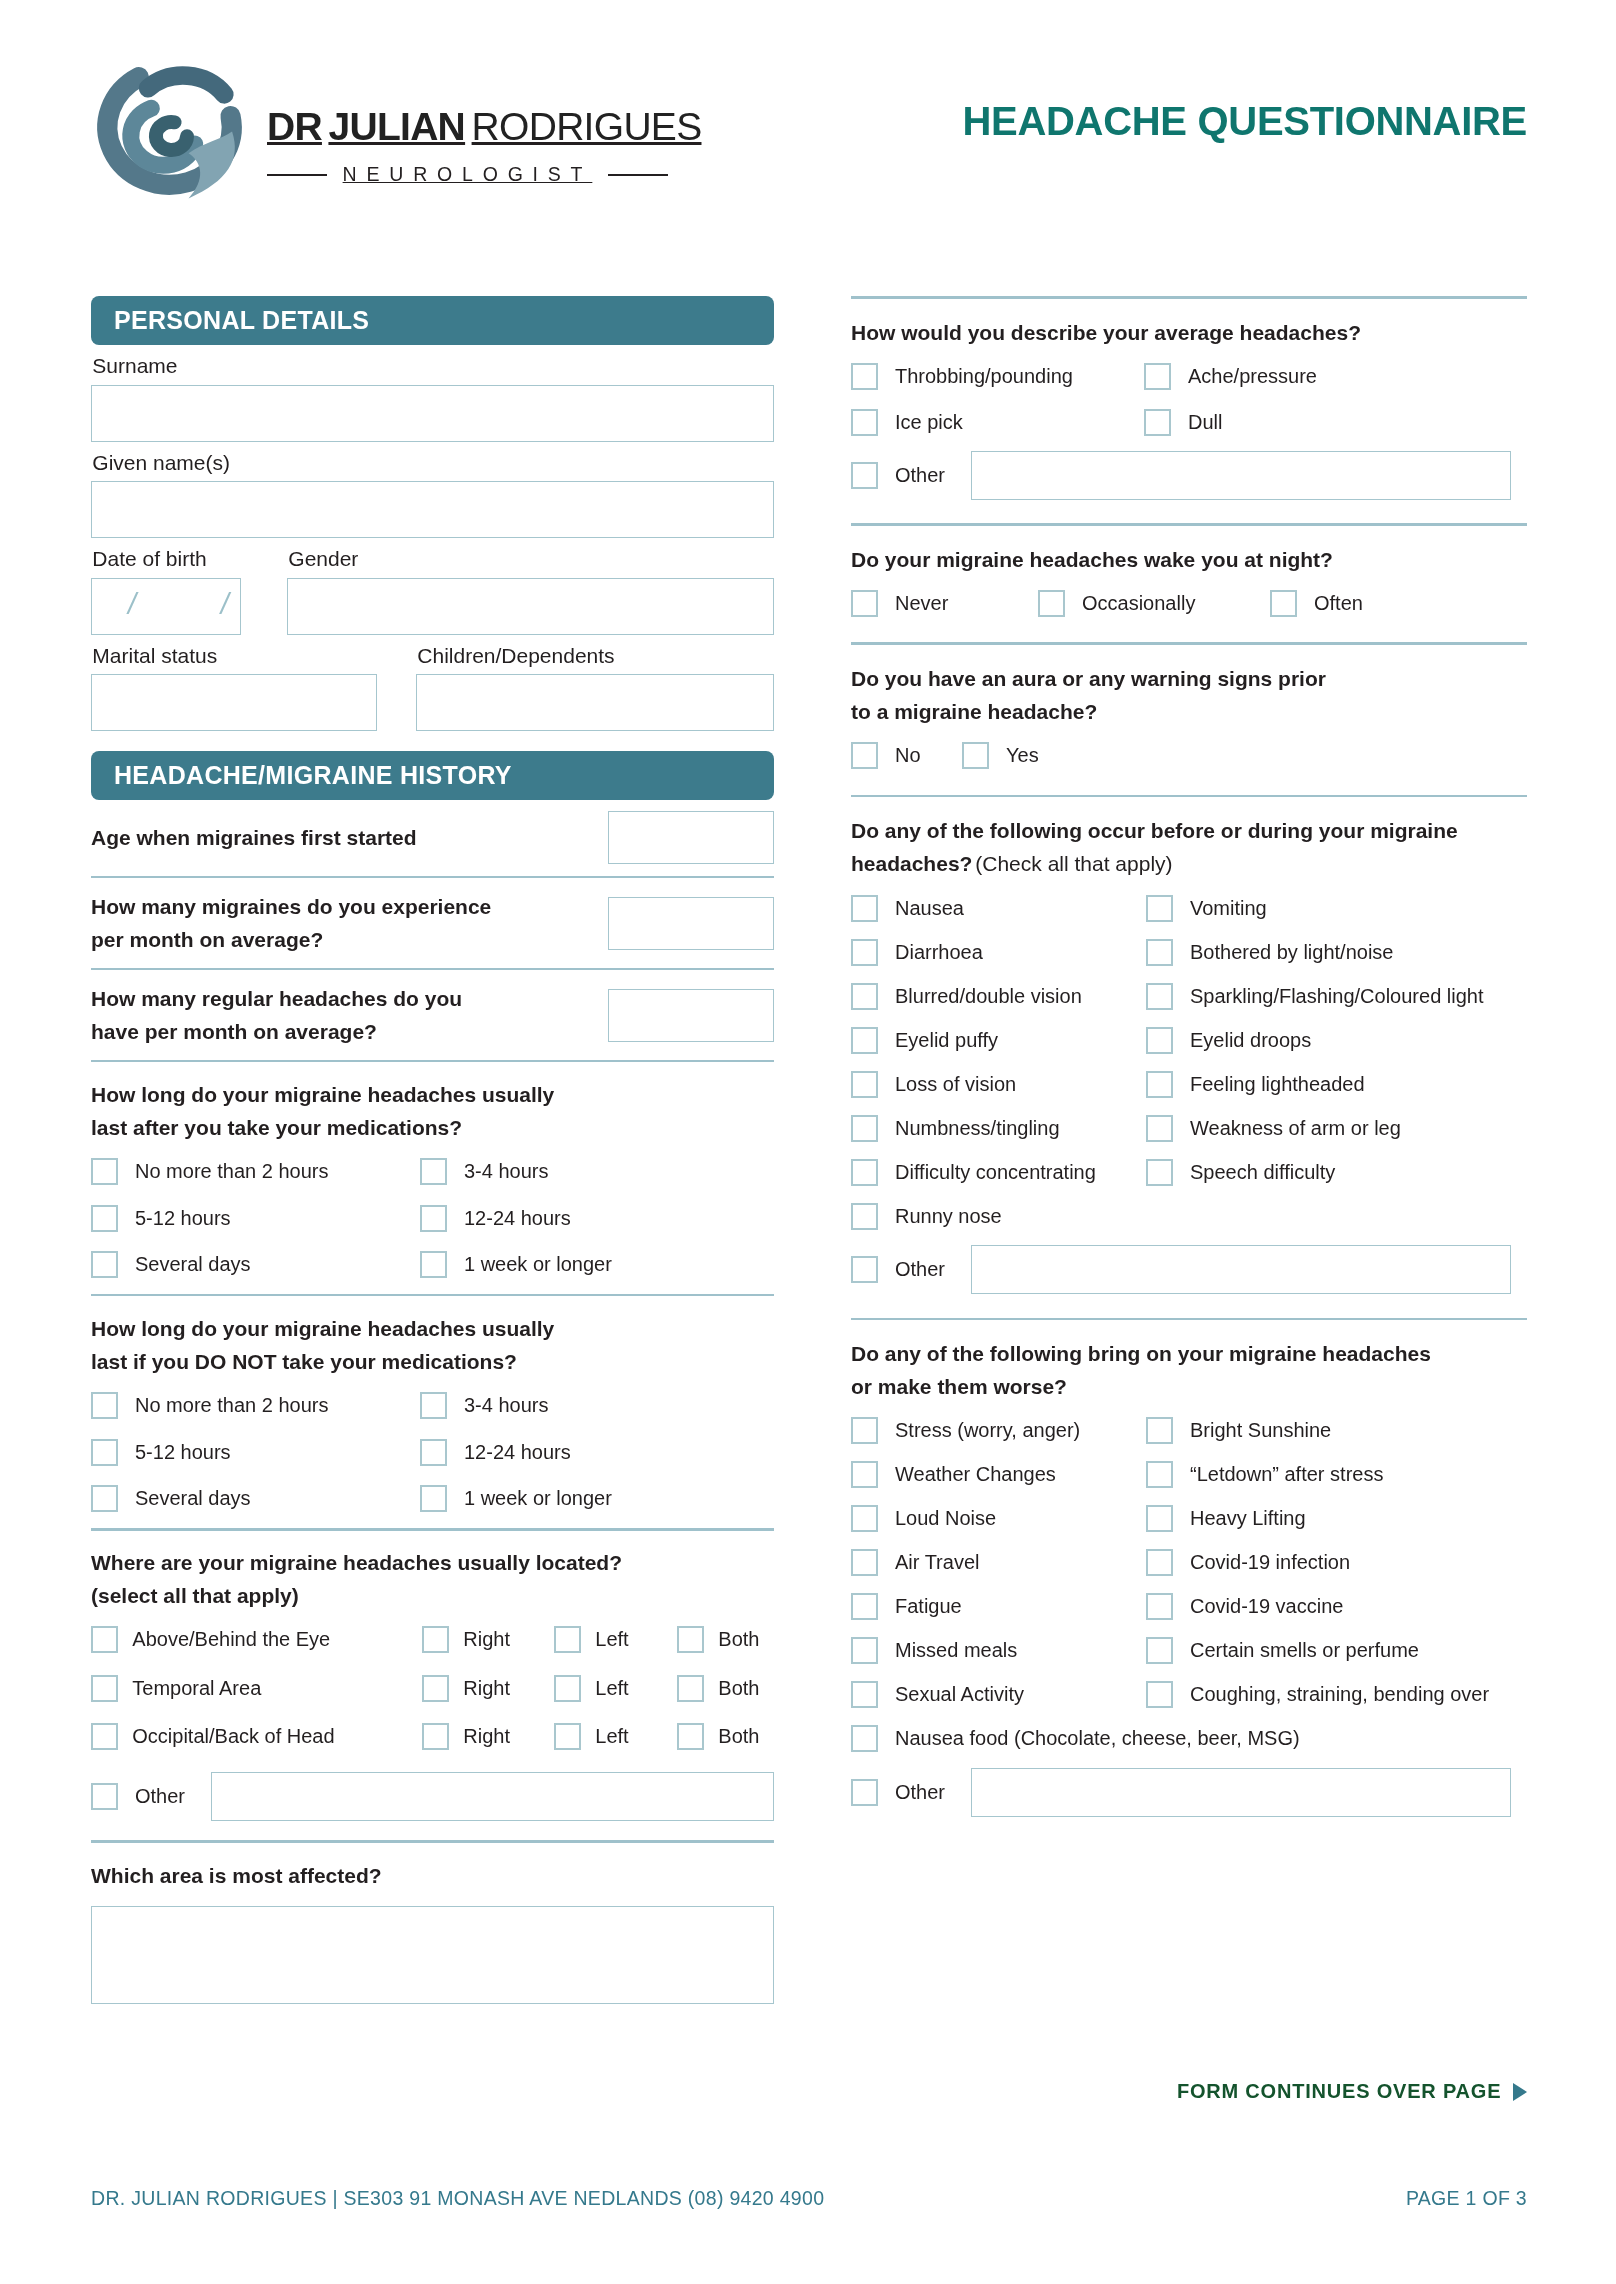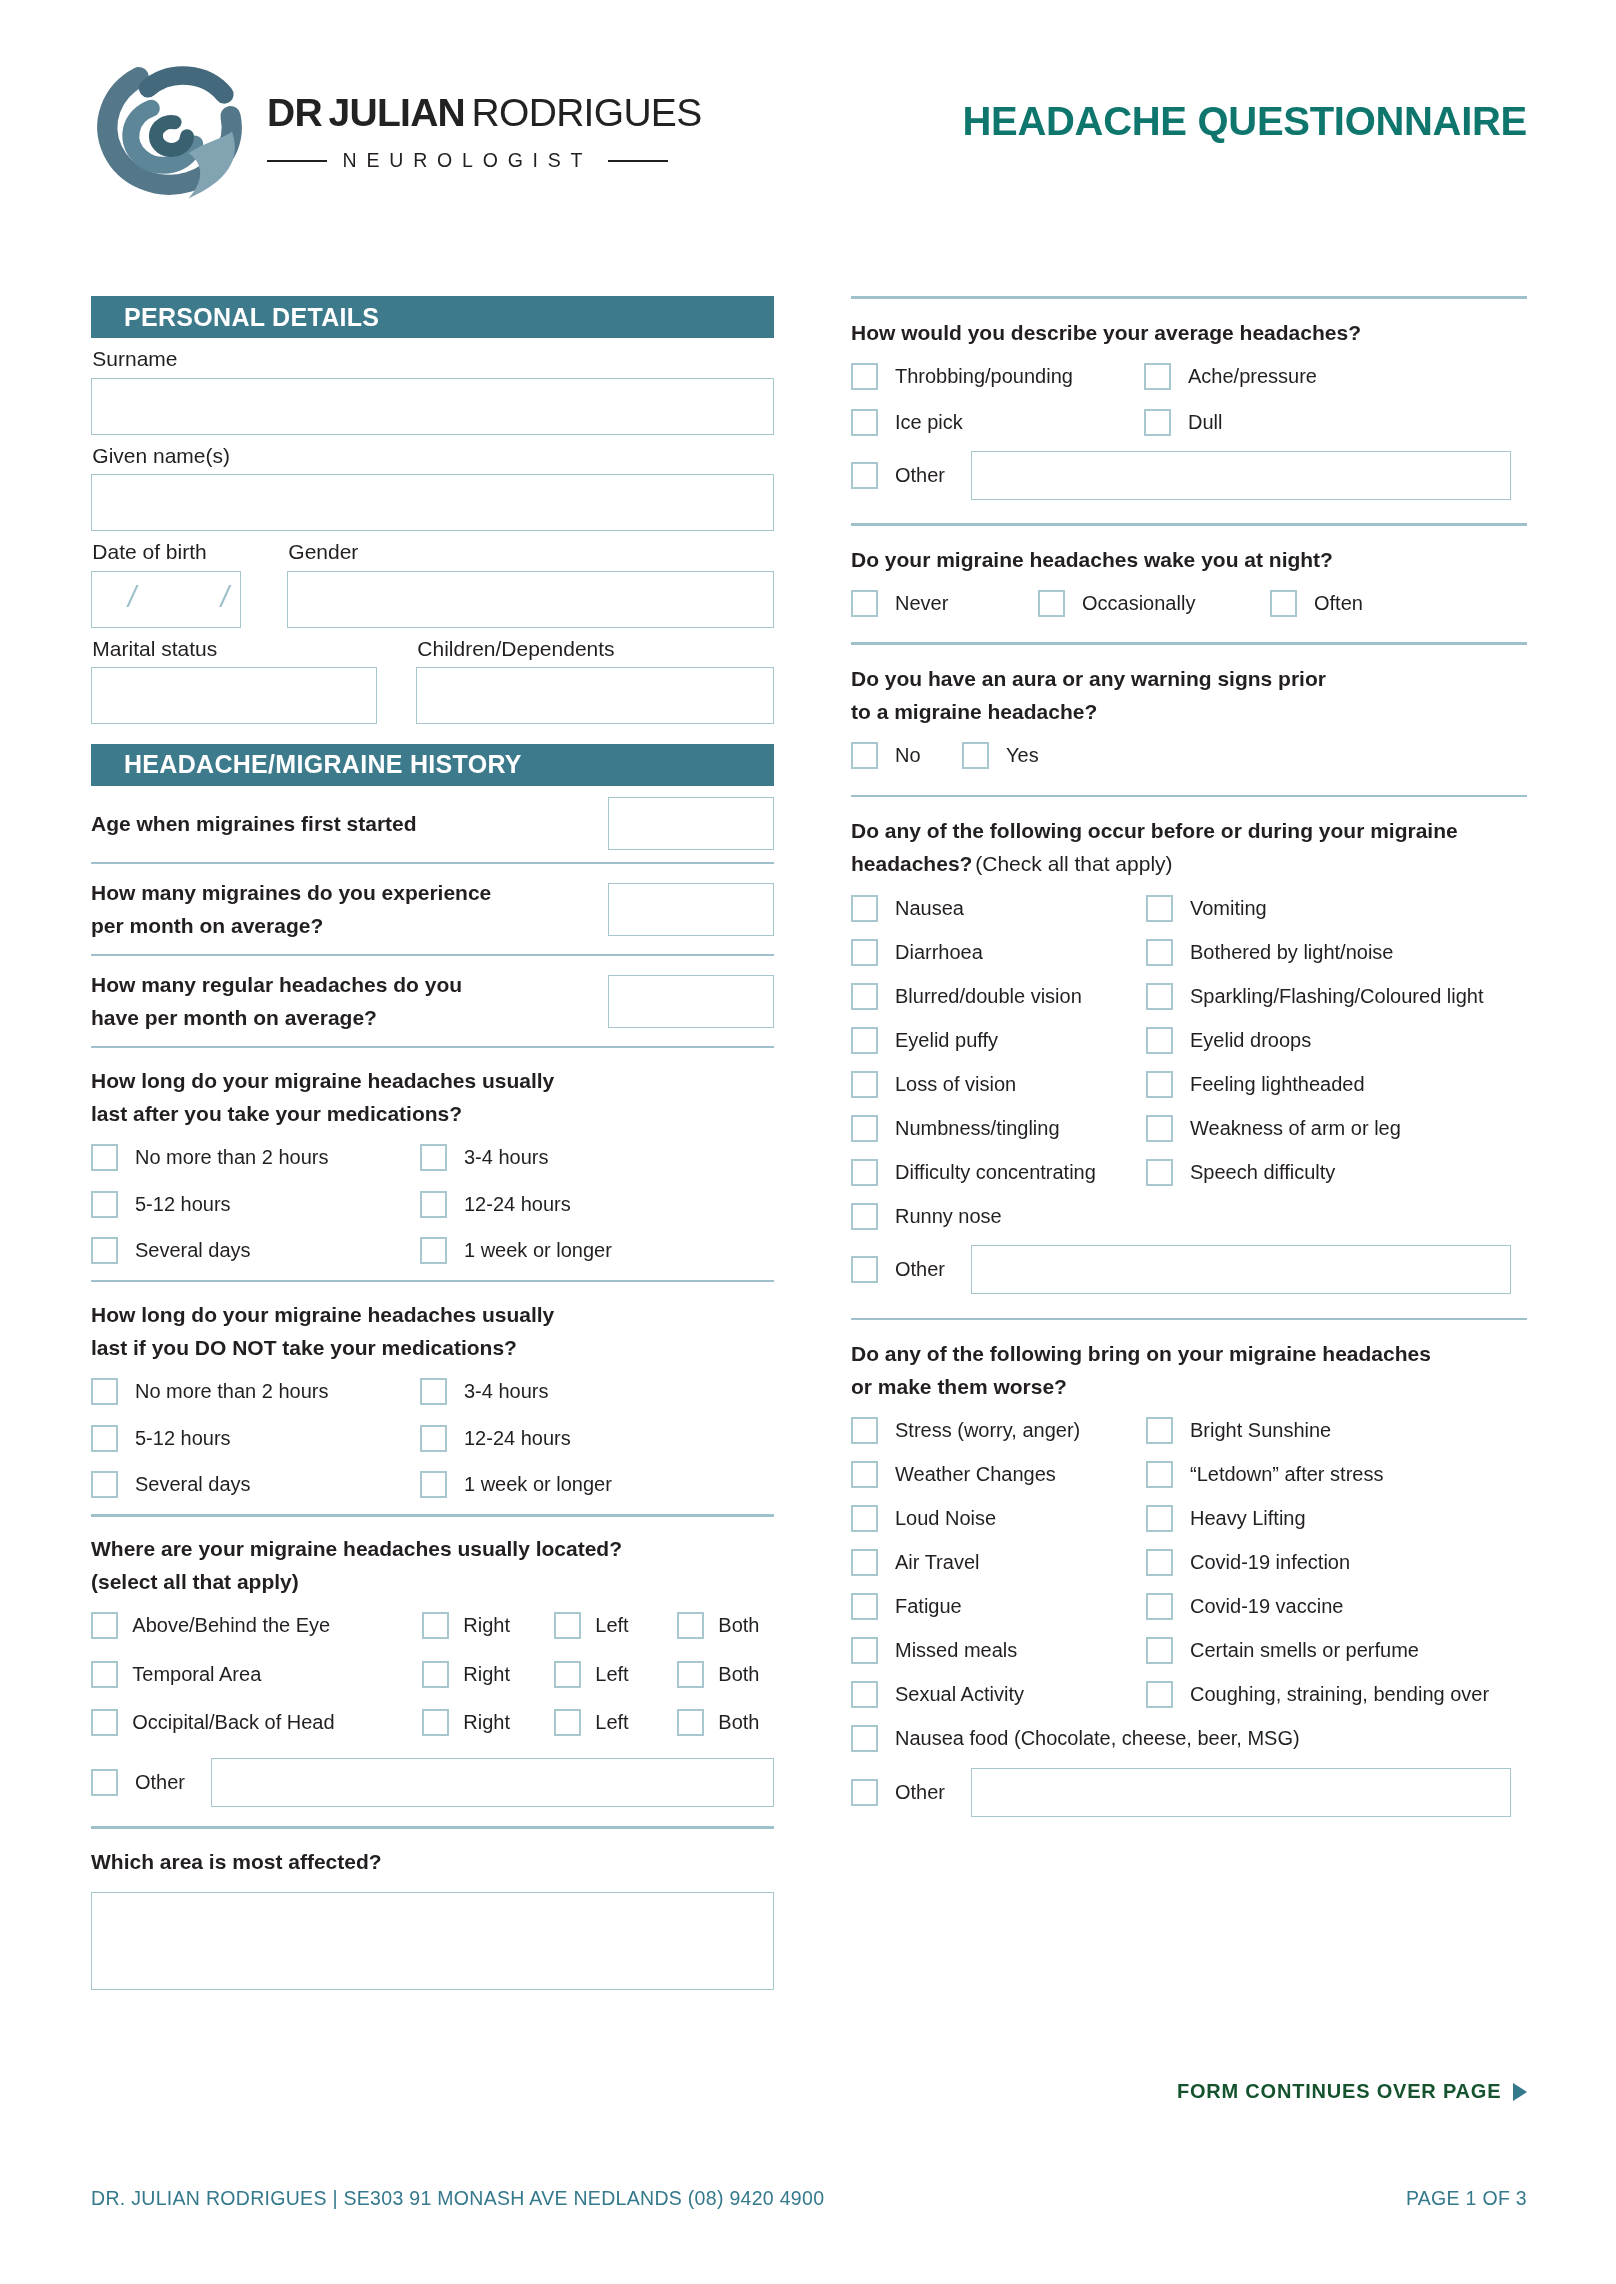--- a/index.html
+++ b/index.html
@@ -3,40 +3,40 @@
 <meta charset="utf-8">
 <style>
   html,body{margin:0;padding:0;background:#e9e9e9;}
   .page{
     position:relative;width:1617px;height:2284px;background:#ffffff;
     font-family:"Liberation Sans","DejaVu Sans",sans-serif;color:#231f20;
     overflow:hidden;margin:0 auto;
   }
   
   .logo{position:absolute;left:91px;top:57px;width:164px;height:143px;}
-  .brand{position:absolute;left:267px;top:91px;width:456px;}
+  .brand{position:absolute;left:267px;top:105px;width:456px;text-decoration:underline;}
   .brand-l1{font-size:39px;letter-spacing:-0.7px;white-space:nowrap;color:#222;}
   .brand-l1 .b-dr{font-weight:600;}
   .brand-l1 .b-julian{font-weight:800;margin:0 6.5px;}
   .brand-l1 .b-rod{font-weight:400;}
   .brand-l2{display:flex;align-items:center;gap:15.6px;margin-top:14.3px;}
   .brand-dash{width:60px;height:2.6px;background:#231f20;flex:none;}
   .brand-tag{font-size:19.5px;letter-spacing:9.8px;font-weight:400;color:#231f20;white-space:nowrap;}
   .title{
     position:absolute;top:99px;right:90px;font-size:40px;font-weight:700;
     color:#0f766e;letter-spacing:-0.3px;white-space:nowrap;
   }
   
   .col{position:absolute;top:296px;}
   .col-left{left:91px;width:683px;}
   .col-right{left:851px;width:676px;}
   
   .secbar{
-    height:42px;background:#3d7b8c;color:#fff;display:flex;align-items:center;
-    padding-left:33px;font-size:25px;font-weight:700;letter-spacing:0.3px;box-sizing:border-box;
+    height:49px;background:#3d7b8c;color:#fff;display:flex;align-items:center;
+    padding-left:23px;font-size:25px;font-weight:700;letter-spacing:0.3px;box-sizing:border-box;border-radius:8px;
   }
   .divider{height:2.6px;background:#9fc1cb;}
   .flabel{font-size:21px;margin:9px 0 6.5px 1.3px;}
   .tinput{border:1.3px solid #a6c6ce;background:#fff;height:57px;box-sizing:border-box;}
   .q{font-size:21px;font-weight:700;line-height:33px;}
   .qnote{font-weight:400;}
   .qblock{margin:15.6px 0 14.3px;}
   .cb{width:27px;height:27px;border:2px solid #a9c7ce;background:#fff;box-sizing:border-box;flex:none;}
   .cbrow{display:flex;align-items:center;gap:17px;}
   .cblabel{font-size:20px;white-space:nowrap;}

